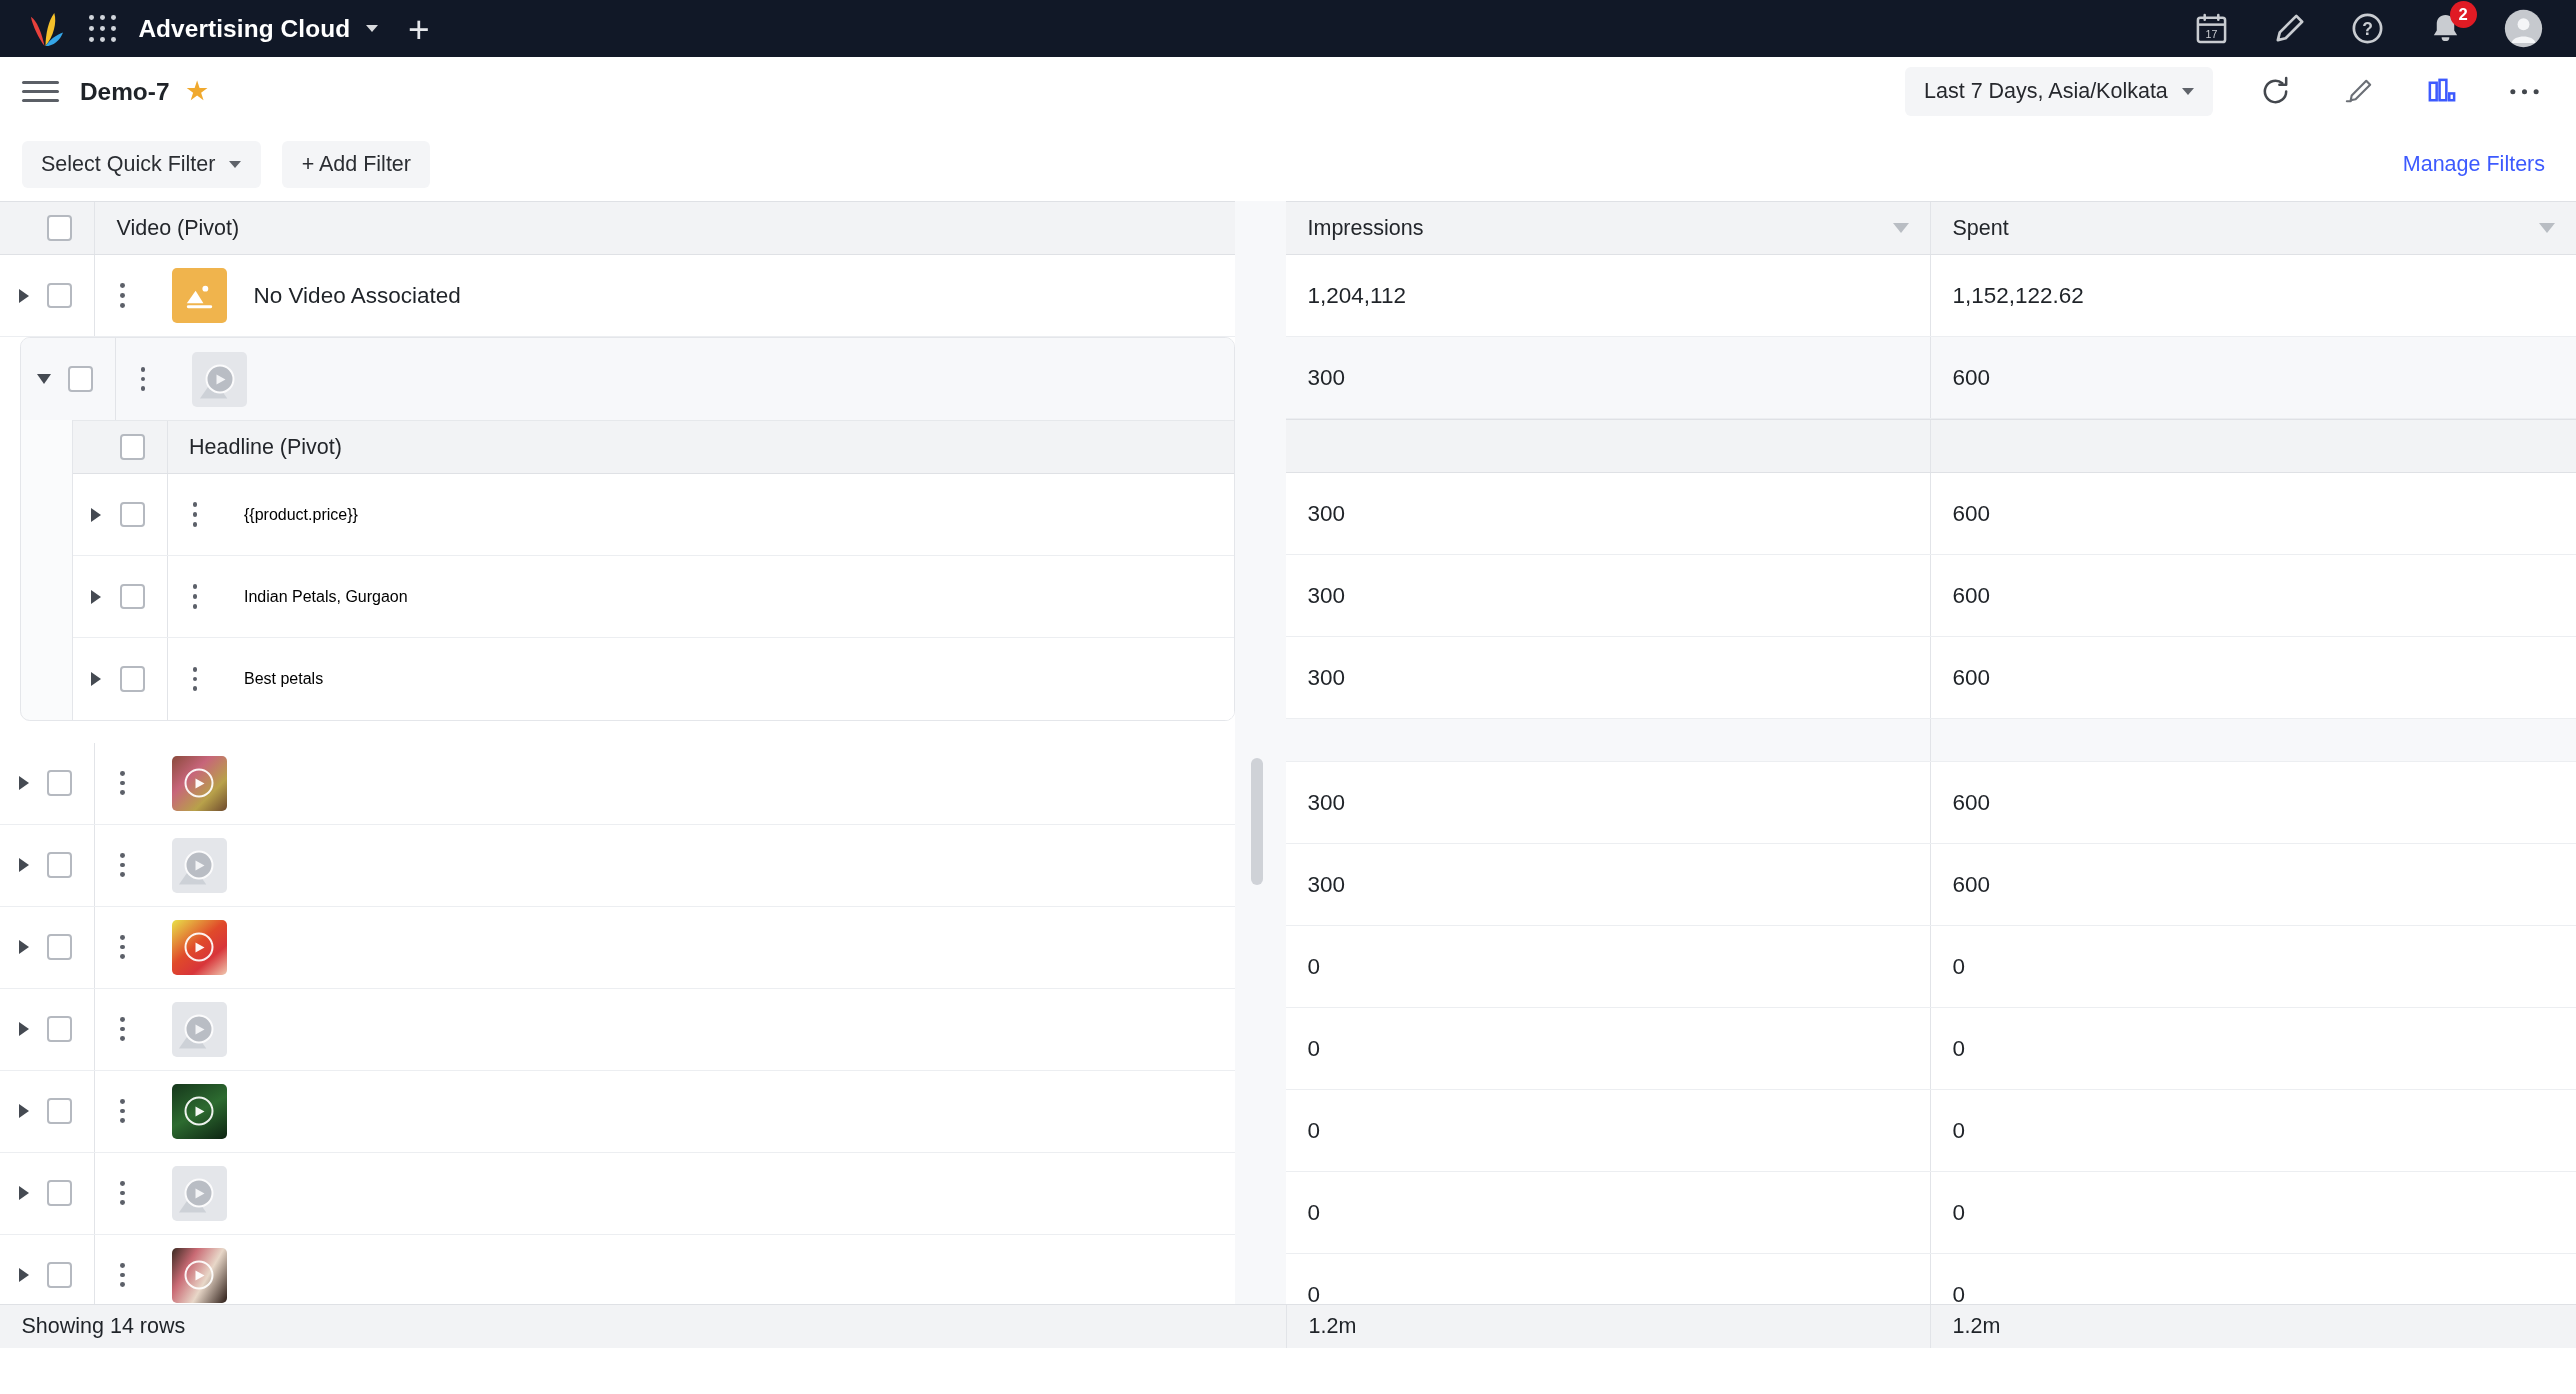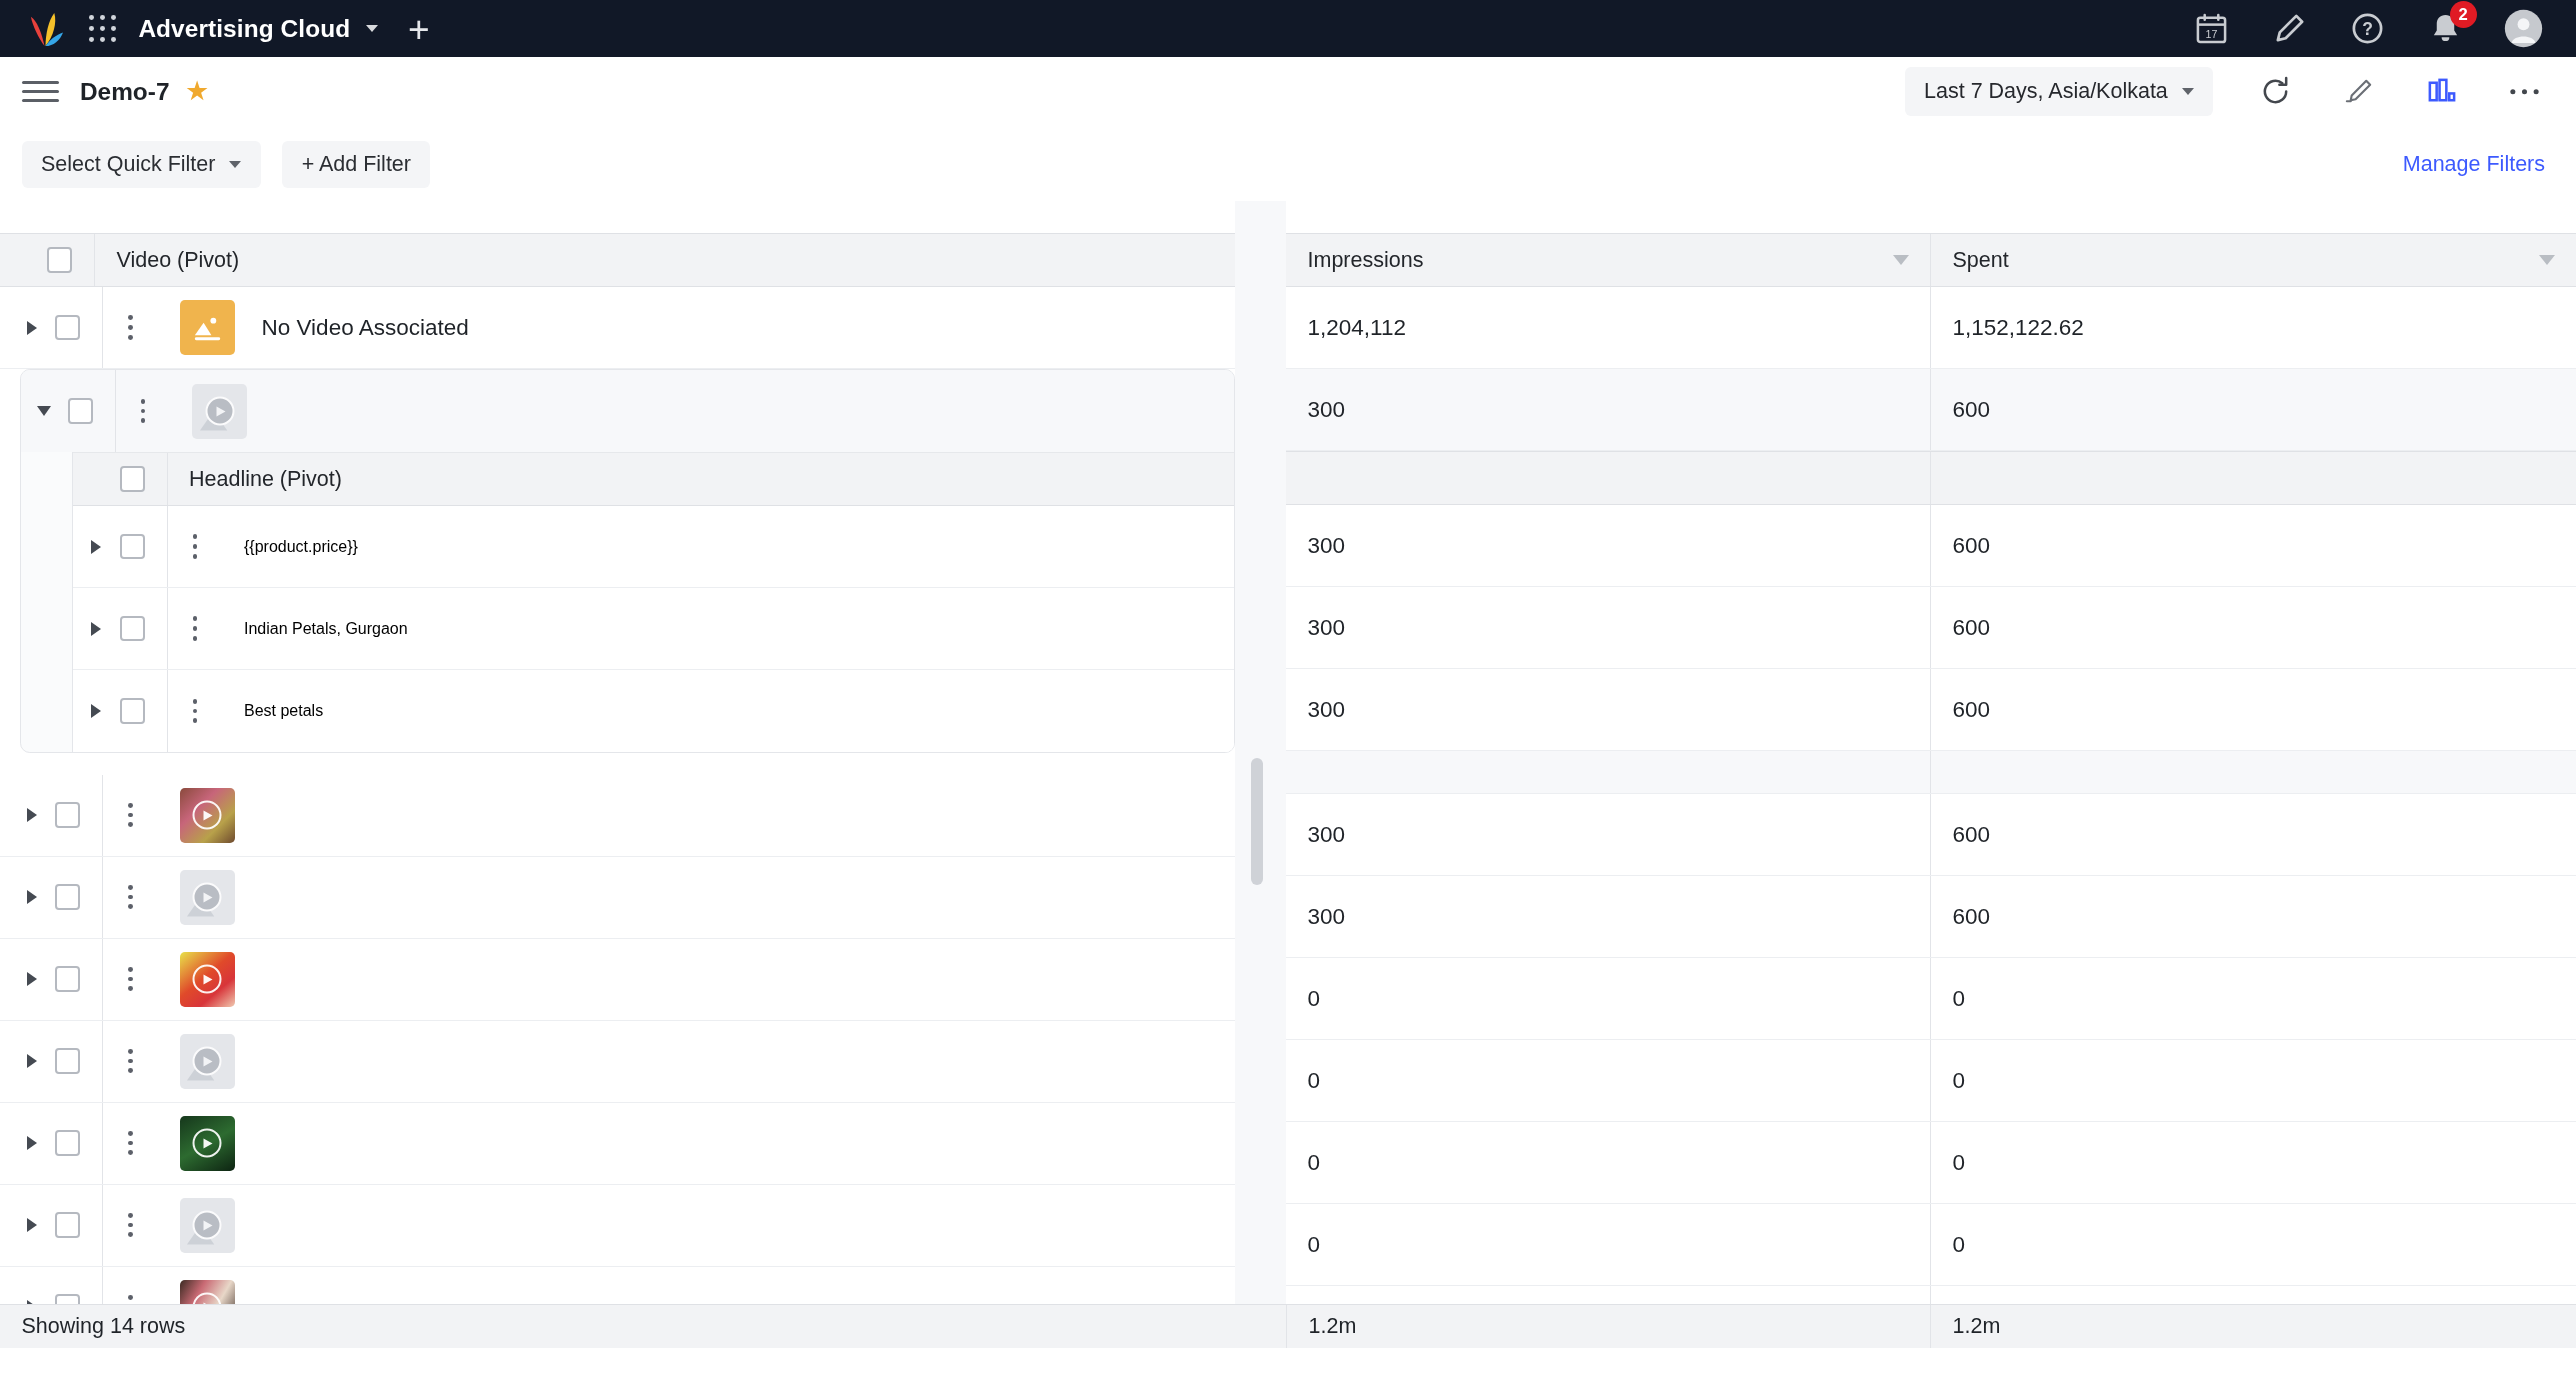--- a/index.html
+++ b/index.html
@@ -72,21 +72,21 @@
   .filterbar { height: 74px; display: flex; align-items: center; padding: 0 31px 0 21.5px; background: #fff; }
   .chip {
     background: #f4f5f7; border-radius: 5.9px; height: 47px; display: flex; align-items: center;
     gap: 13.7px; padding: 0 19.5px; font-size: 21.5px; color: #2b2e33; cursor: pointer; white-space: nowrap;
   }
   .chip + .chip { margin-left: 21.5px; }
   .manage-filters { margin-left: auto; color: #3d5afe; font-size: 21.5px; cursor: pointer; white-space: nowrap; }
 
   
   .grid-wrap { position: relative; width: 2576px; height: 1147px; }
-  .pane { position: absolute; top: 0; bottom: 44px; overflow: hidden; margin-top: 32px; }
+  .pane { position: absolute; top: 0; bottom: 44px; overflow: hidden; }
   .pane-left  { left: 0; width: 1235px; border-right: 0; }
   .pane-right { left: 1286px; right: 0; }
 
   .hdr-row {
     height: 54px; background: #f2f3f5; display: flex; align-items: center;
     border-top: 1px solid #dfe1e5; border-bottom: 1px solid #dfe1e5;
   }
   .hdr-cell { display: flex; align-items: center; height: 100%; font-size: 21.5px; color: #23262b; font-weight: 400; }
   .hdr-sort { margin-left: auto; margin-right: 21.5px; width: 0; height: 0;
     border-left: 8.8px solid transparent; border-right: 8.8px solid transparent; border-top: 10.7px solid #b9bdc3; }
@@ -102,21 +102,21 @@
   .cbx { width: 25.4px; height: 25.4px; border: 2px solid #b5b9c0; border-radius: 3.9px; background: #fff;
     cursor: pointer; flex: none; }
   .tri { width: 0; height: 0; border-top: 7.8px solid transparent; border-bottom: 7.8px solid transparent;
     border-left: 10.7px solid #454a52; cursor: pointer; }
   .tri.open { border-left: 7.8px solid transparent; border-right: 7.8px solid transparent;
     border-top: 10.7px solid #454a52; border-bottom: 0; }
   .kebab { display: flex; flex-direction: column; gap: 4.9px; cursor: pointer; }
   .kebab i { width: 4.9px; height: 4.9px; border-radius: 50%; background: #5c6069; display: block; }
 
   .row { height: 82px; display: flex; align-items: center; border-bottom: 1px solid #eceef1;
-    background: #fff; padding-left: 8px; }
+    background: #fff; }
   .row .label { font-size: 22.5px; color: #1f2328; white-space: nowrap; overflow: hidden; text-overflow: ellipsis; }
 
   .thumb { width: 55px; height: 55px; border-radius: 4.9px; flex: none; position: relative;
     overflow: hidden; background: #e4e6ea; }
   .thumb .play { position: absolute; left: 50%; top: 50%; transform: translate(-50%,-50%);
     width: 29px; height: 29px; border-radius: 50%; border: 2.4px solid rgba(255,255,255,.92);
     display: flex; align-items: center; justify-content: center; }
   .thumb .play::after { content: ""; width: 0; height: 0; border-top: 5.9px solid transparent;
     border-bottom: 5.9px solid transparent; border-left: 9.8px solid rgba(255,255,255,.95); margin-left: 2.9px; }
   .thumb.placeholder .play { border-color: #fbfbfc; background: #b9bdc4; }

